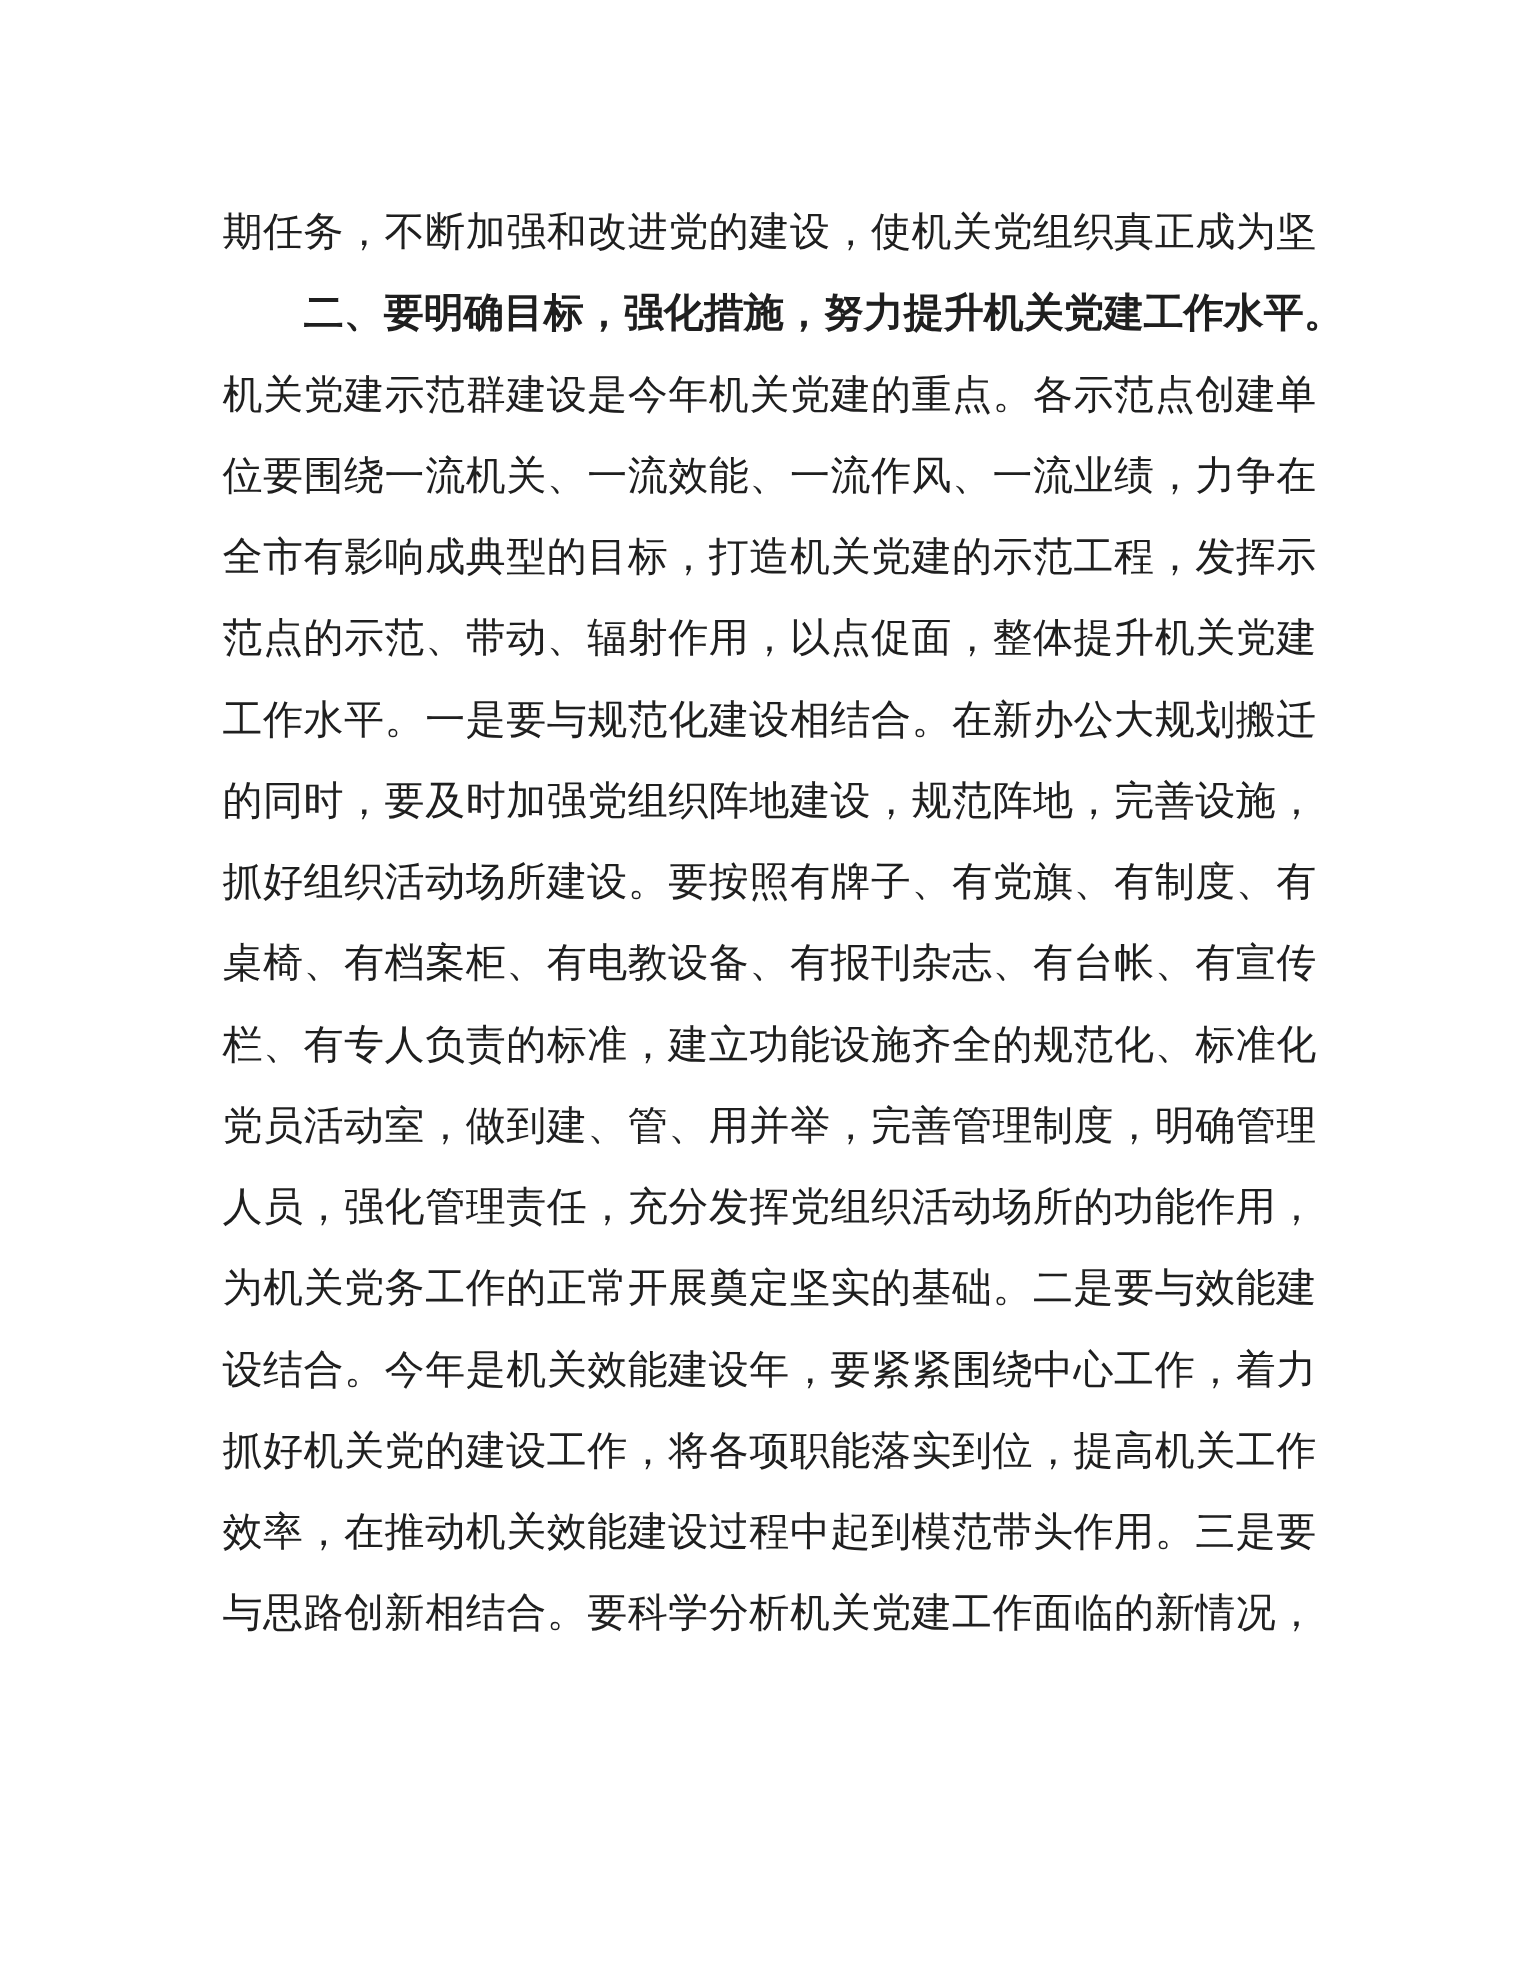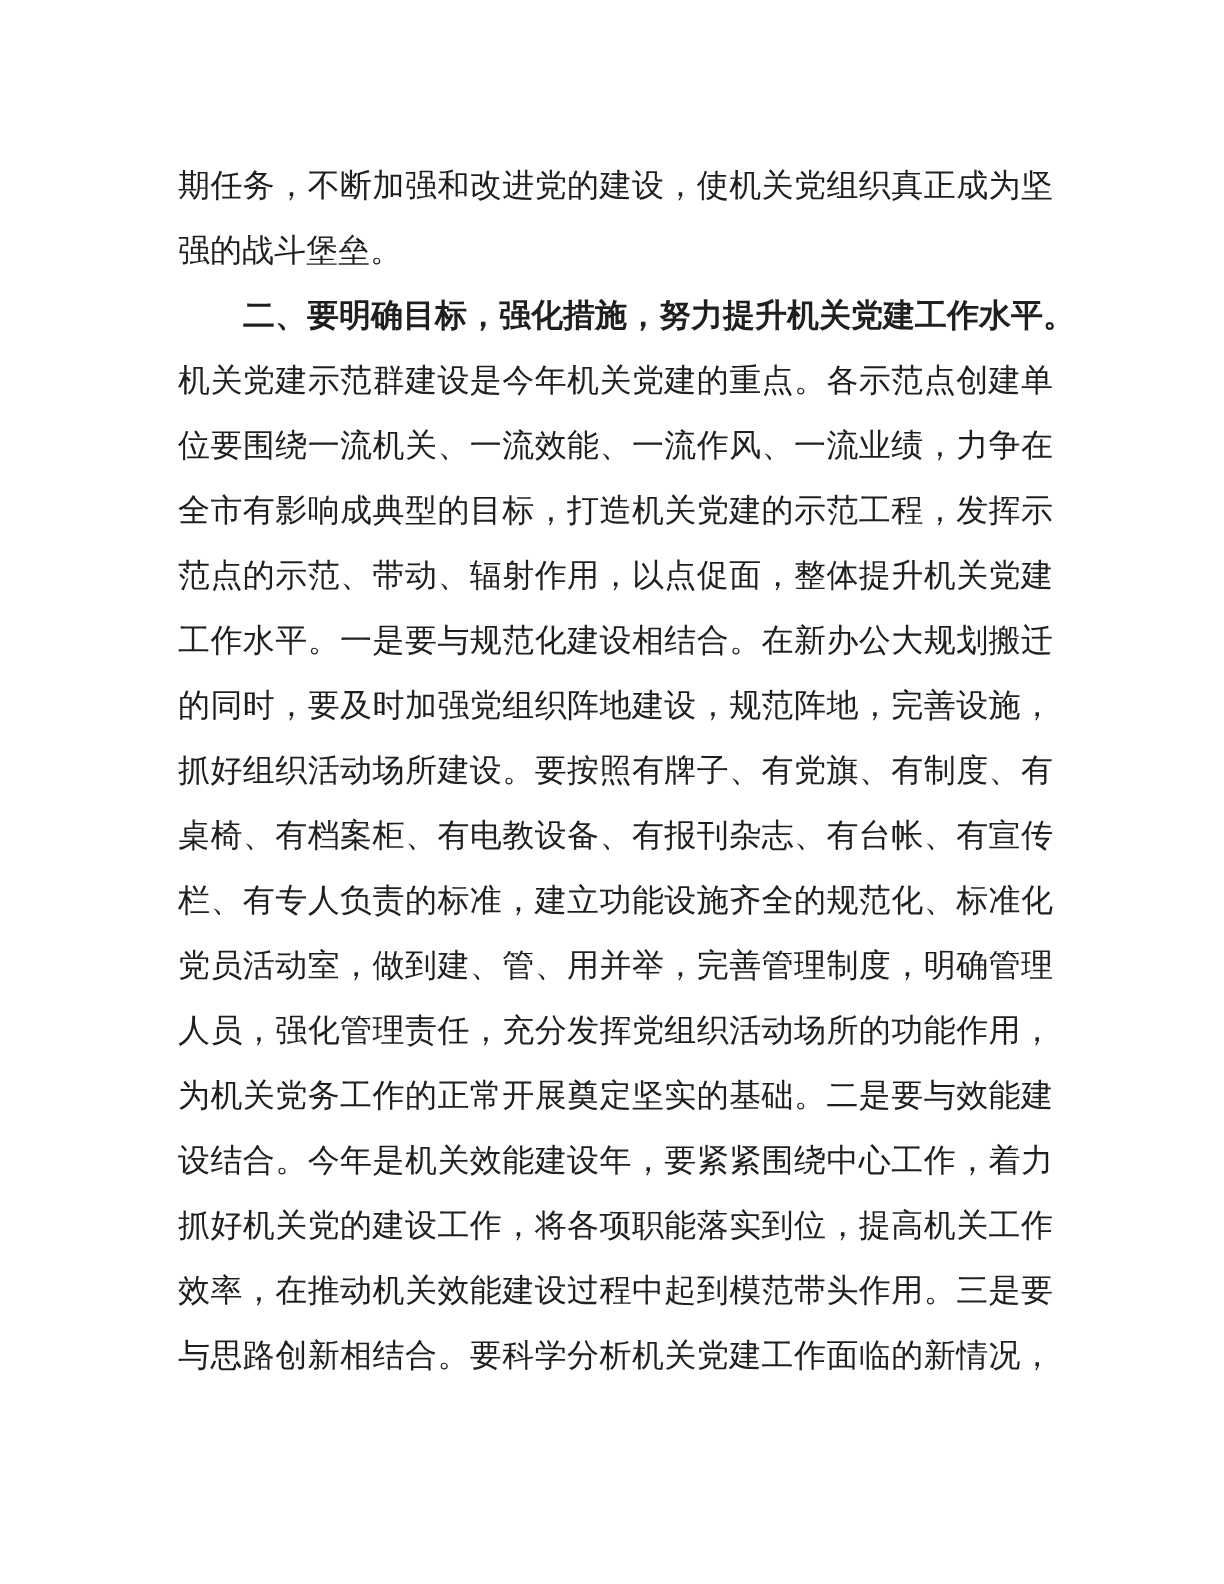--- a/index.html
+++ b/index.html
@@ -72,21 +72,20 @@
         <span>关</span>
         <span>党</span>
         <span>组</span>
         <span>织</span>
         <span>真</span>
         <span>正</span>
         <span>成</span>
         <span>为</span>
         <span>坚</span>
       </div>
-      <div class="line">强的战斗堡垒。</div>
       <div class="line justify indent heading">
         <span>二</span>
         <span>、</span>
         <span>要</span>
         <span>明</span>
         <span>确</span>
         <span>目</span>
         <span>标</span>
         <span>，</span>
         <span>强</span>

